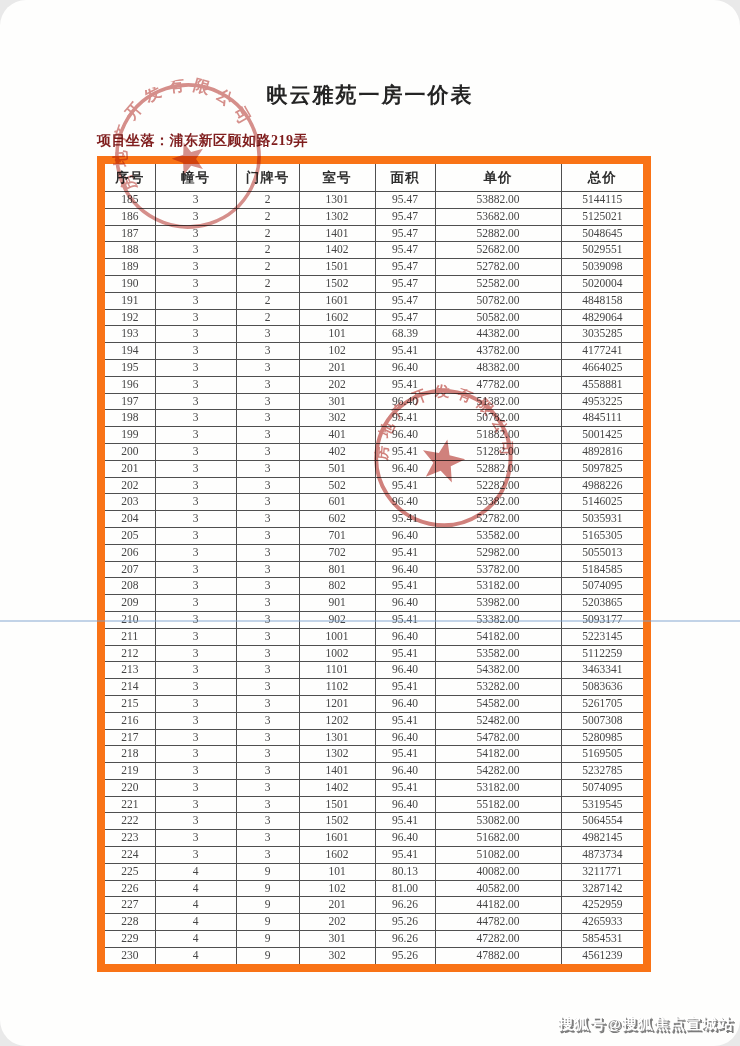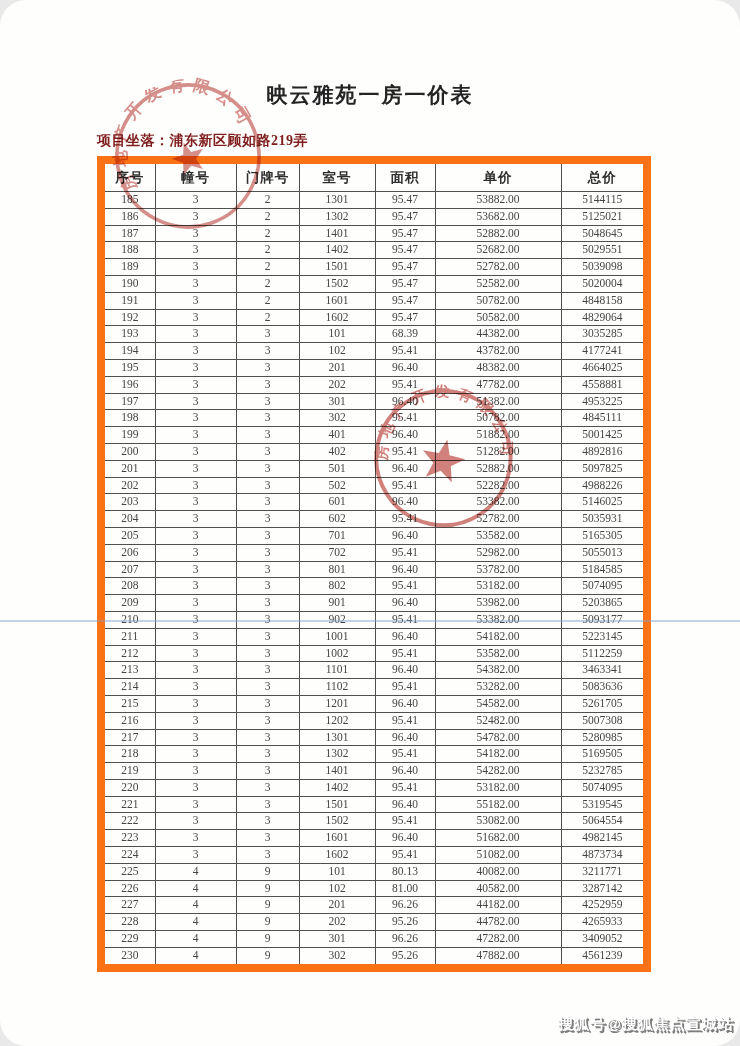--- a/index.html
+++ b/index.html
@@ -477,21 +477,21 @@
           <td>44782.00</td>
           <td>4265933</td>
         </tr>
         <tr>
           <td>229</td>
           <td>4</td>
           <td>9</td>
           <td>301</td>
           <td>96.26</td>
           <td>47282.00</td>
-          <td>3409052</td>
+          <td>5854531</td>
         </tr>
         <tr>
           <td>230</td>
           <td>4</td>
           <td>9</td>
           <td>302</td>
           <td>95.26</td>
           <td>47882.00</td>
           <td>4561239</td>
         </tr>

